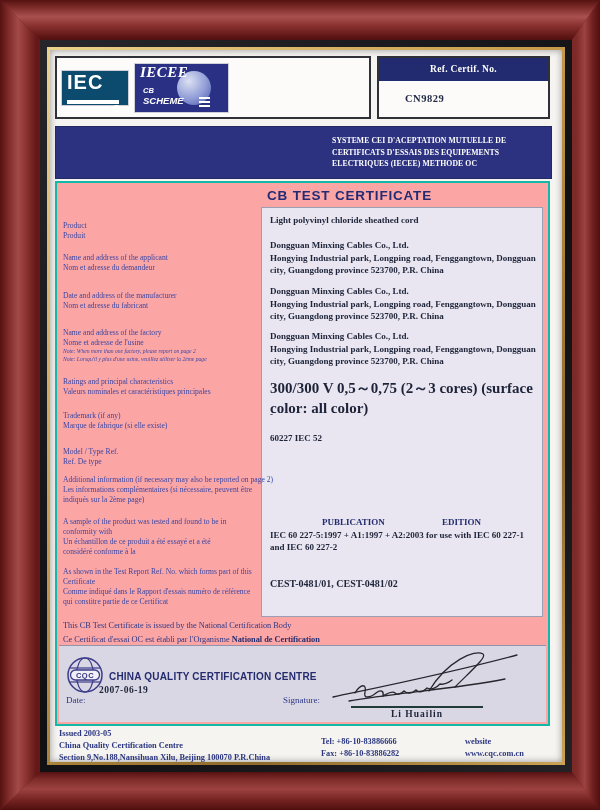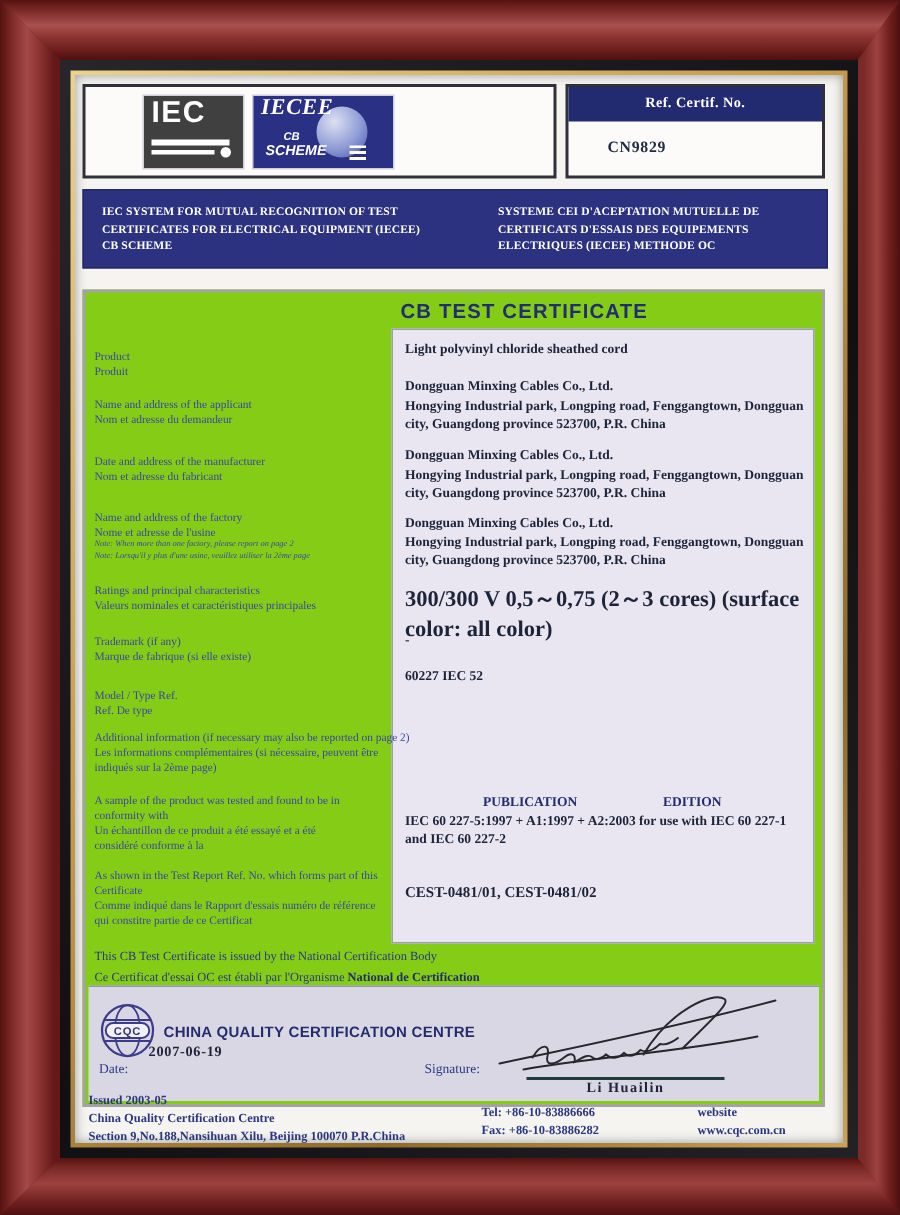--- a/index.html
+++ b/index.html
@@ -24,43 +24,43 @@
     background:linear-gradient(135deg,#26262b,#101013 55%,#222226);}
   .liner-gold{position:absolute;top:47px;left:47px;right:35px;bottom:45px;
     background:linear-gradient(135deg,#ecd28a,#c79b4b 40%,#8f6a2a 75%,#caa356);}
   .mat{position:absolute;top:50px;left:50px;right:38px;bottom:48px;background:#f5f4f0;
     box-shadow:inset 0 0 7px rgba(40,40,55,.45);}
 
   
   .page{position:absolute;left:55px;top:55px;width:497px;height:733px;}
   .box-border{border:2px solid #303038;background:#fcfbfa;}
 
-  .iec-logo{position:relative;width:66px;height:48px;background:#404040;box-shadow:0 0 0 1px #cfcfd8;margin-left:34px;}
+  .iec-logo{position:relative;width:66px;height:34px;background:#0c4a6e;box-shadow:0 0 0 1px #cfcfd8;}
   .iec-text{position:absolute;left:5px;top:0px;color:#fff;font:bold 20px "Liberation Sans",sans-serif;letter-spacing:1px;}
   .iec-bar1{position:absolute;left:5px;top:29px;width:52px;height:4px;background:#fff;}
   .iec-bar2{position:absolute;left:5px;top:36px;width:42px;height:3px;background:#fff;}
   .iec-dot{position:absolute;left:51px;top:34px;width:7px;height:7px;border-radius:50%;background:#fff;}
 
   .iecee-logo{position:relative;width:93px;height:48px;background:#2a3184;overflow:hidden;box-shadow:0 0 0 1px #cfcfd8;}
   .iecee-globe{position:absolute;left:42px;top:7px;width:34px;height:34px;border-radius:50%;
     background:radial-gradient(circle at 35% 30%,#e6eaf8,#94a1da 55%,#5765b5 90%);opacity:.95;}
   .iecee-text{position:absolute;left:5px;top:0px;color:#fff;font:bold italic 15px "Liberation Serif",serif;letter-spacing:.5px;}
-  .iecee-cb{position:absolute;left:20px;top:22px;color:#fff;font:bold italic 7.5px "Liberation Sans",sans-serif;}
+  .iecee-cb{position:absolute;left:8px;top:22px;color:#fff;font:bold italic 7.5px "Liberation Sans",sans-serif;}
   .iecee-scheme{position:absolute;left:8px;top:31px;color:#fff;font:bold italic 9.5px "Liberation Sans",sans-serif;}
   .iecee-bars{position:absolute;left:64px;top:33px;width:11px;height:10px;
     background:repeating-linear-gradient(180deg,#fff 0 2px,transparent 2px 4px);}
 
   .ref-head{height:23px;background:#222a70;color:#fff;font:bold 9.5px "Liberation Serif",serif;
     text-align:center;line-height:23px;letter-spacing:.3px;}
   .ref-val{margin:12px 0 0 26px;font:600 10.5px "Liberation Serif",serif;color:#222a45;letter-spacing:.5px;}
 
   .blue-band{background:#2c3280;border:1px solid #232963;color:#fff;}
   .band-col{position:absolute;top:8px;font:bold 7.7px/1.5 "Liberation Serif",serif;letter-spacing:.1px;}
 
-  .main-box{border:2px solid #a3a3a3;background:#84cc16;margin-top:12px;}
+  .main-box{border:2px solid #14b8a6;background:#fca5a5;}
   .cert-title{position:absolute;left:210px;top:5px;color:#222c74;
     font:bold 13.5px "Liberation Sans",sans-serif;letter-spacing:.8px;}
   .value-box{position:absolute;left:204px;top:24px;width:280px;height:408px;background:#e9e6f1;border:1px solid #9b9eb5;}
   .val{position:absolute;left:8px;font:600 9px/1.35 "Liberation Serif",serif;color:#1d2338;}
   .lbl{position:absolute;left:6px;width:200px;color:#3a47a2;font:400 7.6px/1.3 "Liberation Serif",serif;}
   .lbl-note{position:absolute;left:6px;width:214px;color:#3a47a2;font:italic 5.6px/1.45 "Liberation Serif",serif;}
   .issued{position:absolute;left:6px;font:400 8.3px "Liberation Serif",serif;color:#2c3884;}
   .issued b{color:#232c6e;}
 
   .sig-band{position:absolute;left:2px;right:2px;bottom:2px;height:76px;background:#dad7e5;border-top:1px solid #9094ac;}
@@ -106,21 +106,20 @@
         <span class="iecee-bars"></span>
       </div>
     </div>
 
     <div class="abs box-border" style="left:322px;top:1px;width:173px;height:63px;box-sizing:border-box;">
       <div class="ref-head">Ref. Certif. No.</div>
       <div class="ref-val">CN9829</div>
     </div>
 
     <div class="abs blue-band" style="left:0;top:71px;width:495px;height:51px;">
-      <div class="band-col" style="left:12px;width:222px;">IEC SYSTEM FOR MUTUAL RECOGNITION OF TEST CERTIFICATES FOR ELECTRICAL EQUIPMENT (IECEE) CB SCHEME</div>
       <div class="band-col" style="left:276px;width:192px;">SYSTEME CEI D'ACEPTATION MUTUELLE DE CERTIFICATS D'ESSAIS DES EQUIPEMENTS ELECTRIQUES (IECEE) METHODE OC</div>
     </div>
 
     <div class="abs main-box" style="left:0;top:126px;width:495px;height:545px;box-sizing:border-box;">
 
       <div class="cert-title">CB TEST CERTIFICATE</div>
 
       <div class="value-box">
         <div class="val" style="top:6px;">Light polyvinyl chloride sheathed cord</div>
         <div class="val" style="top:31px;">Dongguan Minxing Cables Co., Ltd.</div>

